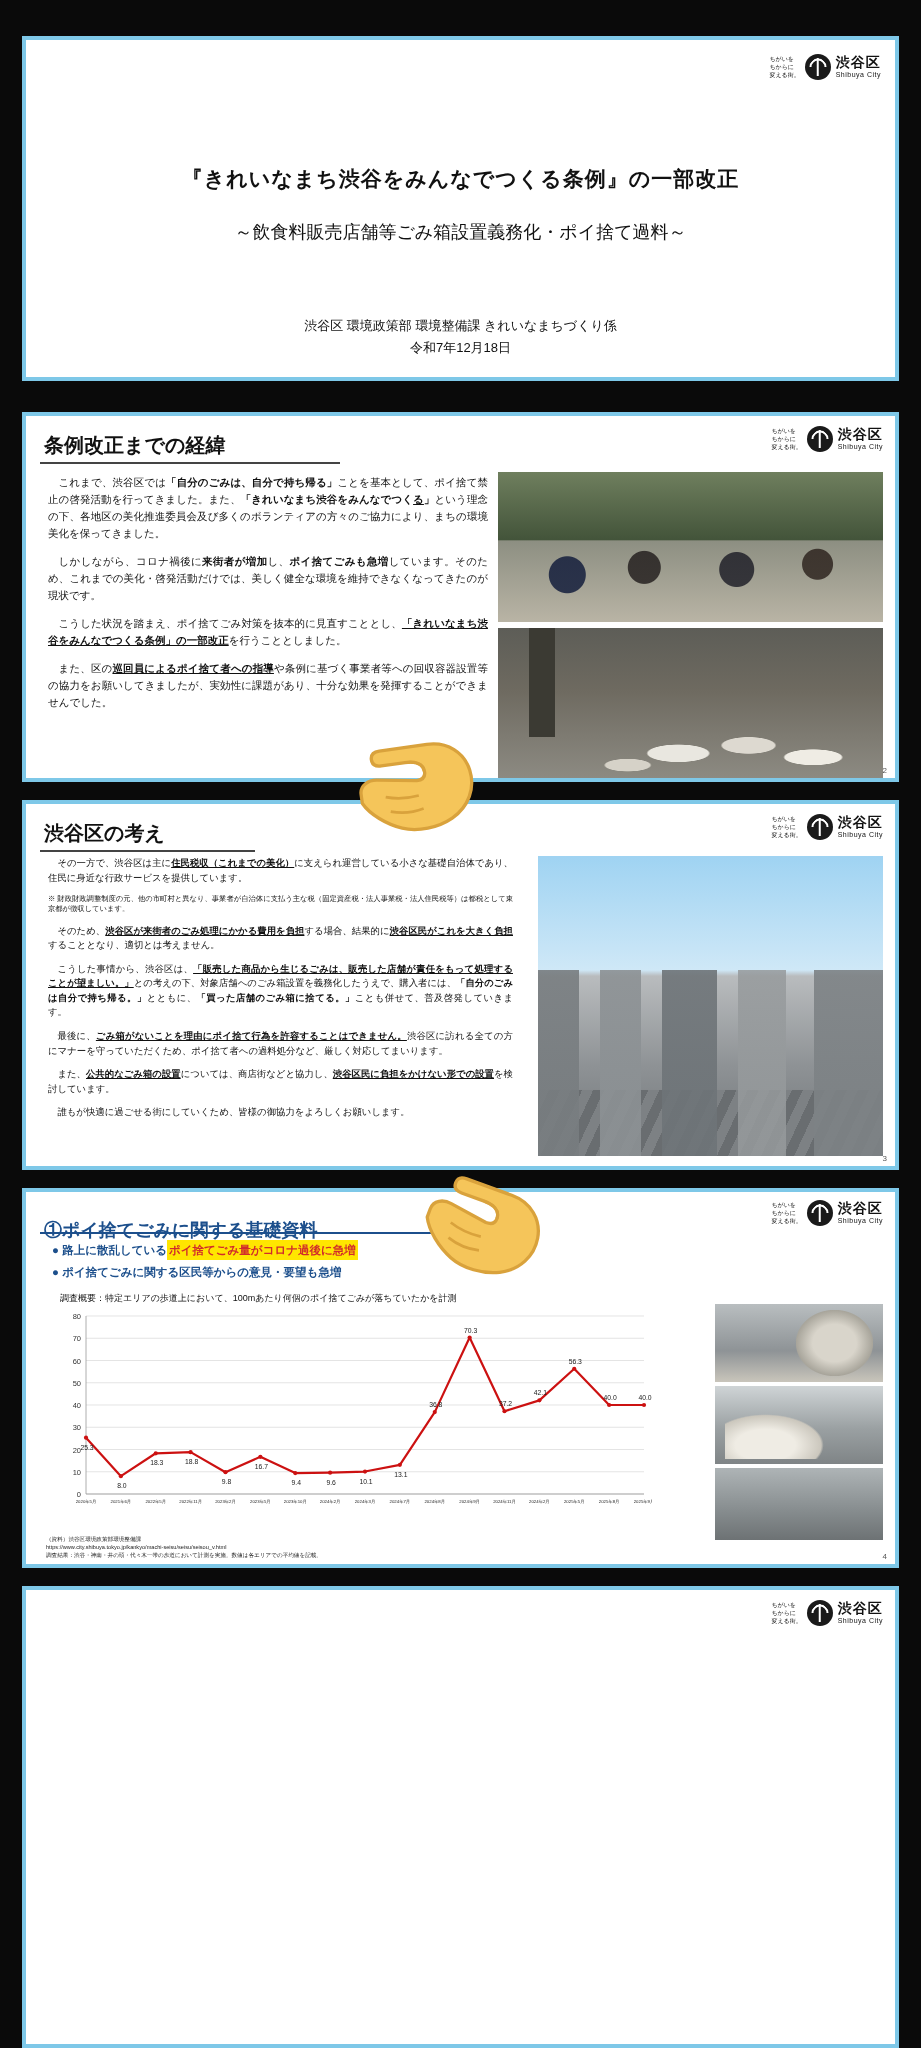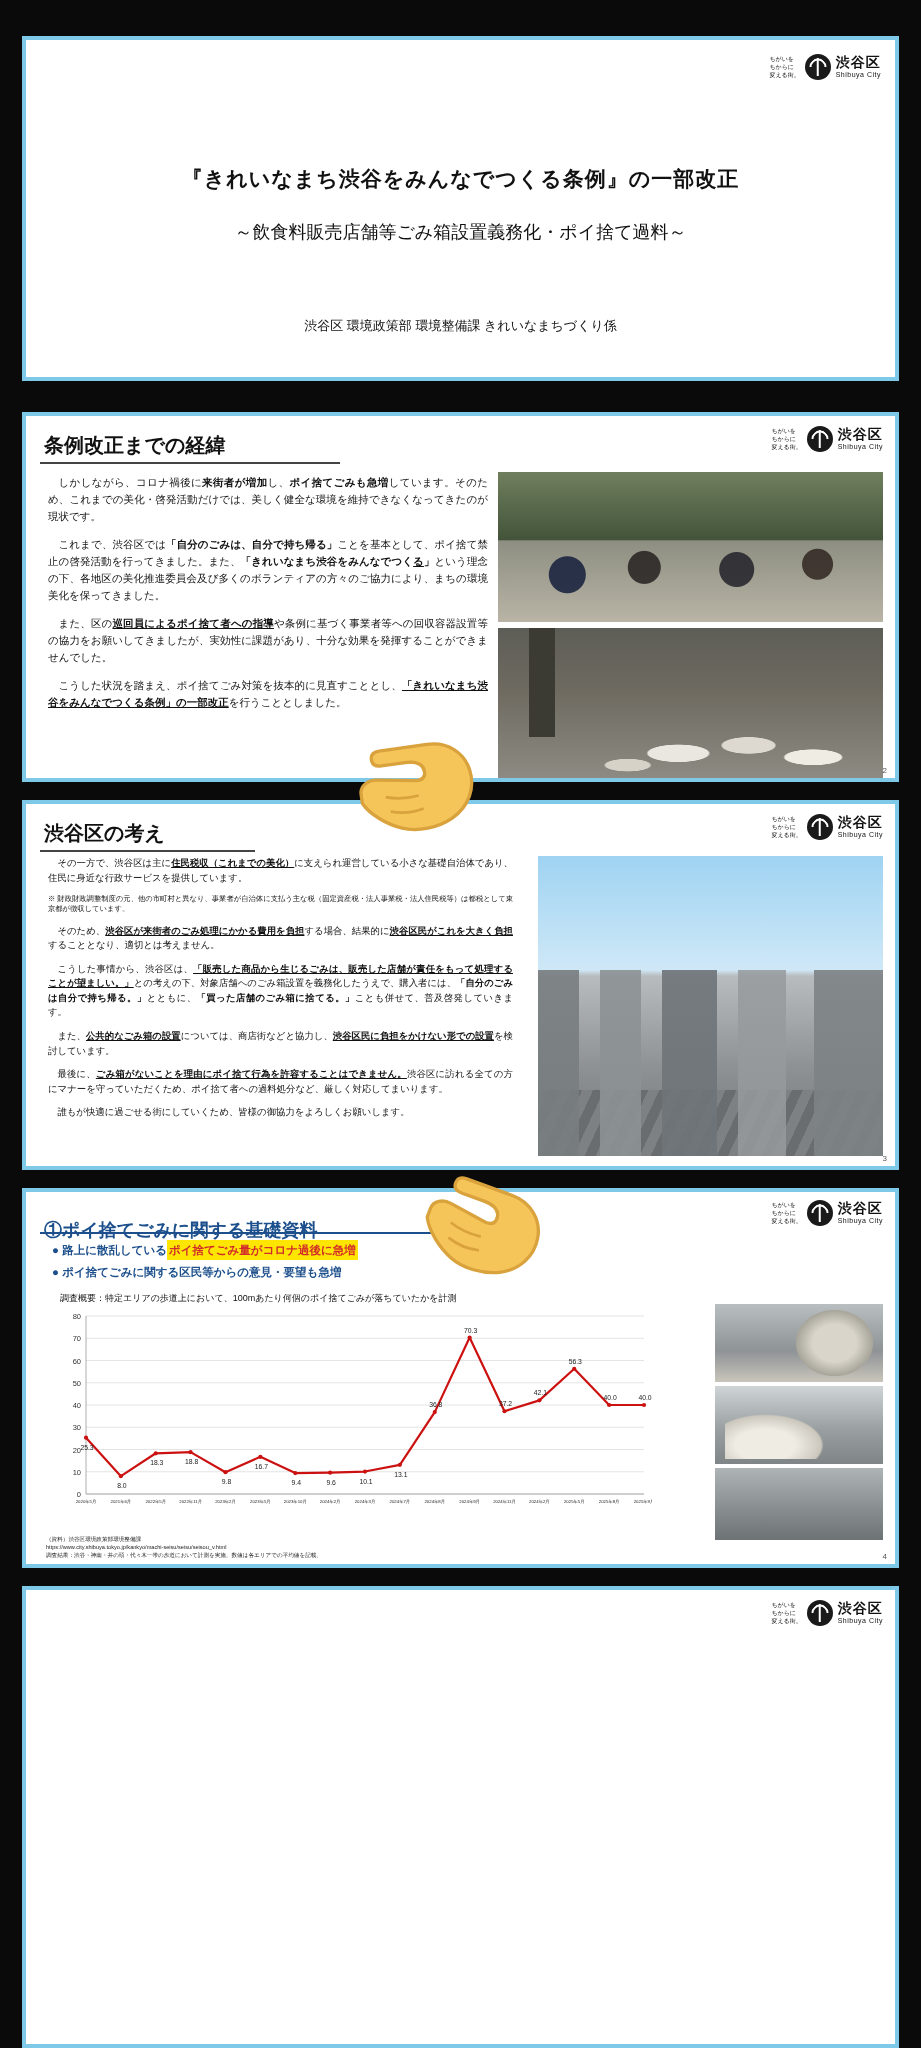--- a/index.html
+++ b/index.html
@@ -229,48 +229,49 @@
       <div class="mark"></div>
       <div class="names">
         <div class="jp">渋谷区</div>
         <div class="en">Shibuya City</div>
       </div>
     </div>
     <div class="title-main">『きれいなまち渋谷をみんなでつくる条例』の一部改正</div>
     <div class="title-sub">～飲食料販売店舗等ごみ箱設置義務化・ポイ捨て過料～</div>
     <div class="title-org">
       <div>渋谷区 環境政策部 環境整備課 きれいなまちづくり係</div>
+      <div>令和7年12月18日</div>
     </div>
   </div>
 
   <div class="slide" id="slide2">
     <div class="logo">
       <div class="tagline">ちがいを
 ちからに
 変える街。</div>
       <div class="mark"></div>
       <div class="names">
         <div class="jp">渋谷区</div>
         <div class="en">Shibuya City</div>
       </div>
     </div>
     <div class="s-head">条例改正までの経緯</div>
     <div class="s-underline"></div>
     <div class="body-col">
       <p>
+        これまで、渋谷区では<b>「自分のごみは、自分で持ち帰る」</b>ことを基本として、ポイ捨て禁止の啓発活動を行ってきました。また、<b>「きれいなまち渋谷をみんなでつく<span class="u">る</span>」</b>という理念の下、各地区の美化推進委員会及び多くのボランティアの方々のご協力により、まちの環境美化を保ってきました。
+      </p>
+      <p>
         しかしながら、コロナ禍後に<b>来街者が増加</b>し、<b>ポイ捨てごみも急増</b>しています。そのため、これまでの美化・啓発活動だけでは、美しく健全な環境を維持できなくなってきたのが現状です。
       </p>
       <p>
-        これまで、渋谷区では<b>「自分のごみは、自分で持ち帰る」</b>ことを基本として、ポイ捨て禁止の啓発活動を行ってきました。また、<b>「きれいなまち渋谷をみんなでつく<span class="u">る</span>」</b>という理念の下、各地区の美化推進委員会及び多くのボランティアの方々のご協力により、まちの環境美化を保ってきました。
+        こうした状況を踏まえ、ポイ捨てごみ対策を抜本的に見直すこととし、<span class="u">「きれいなまち渋谷をみんなでつくる条例」の一部改正</span>を行うこととしました。
       </p>
       <p>
         また、区の<span class="u">巡回員によるポイ捨て者への指導</span>や条例に基づく事業者等への回収容器設置等の協力をお願いしてきましたが、実効性に課題があり、十分な効果を発揮することができませんでした。
-      </p>
-      <p>
-        こうした状況を踏まえ、ポイ捨てごみ対策を抜本的に見直すこととし、<span class="u">「きれいなまち渋谷をみんなでつくる条例」の一部改正</span>を行うこととしました。
       </p>
     </div>
     <div class="ph p2a"></div>
     <div class="ph p2b"></div>
     <div class="pagenum">2</div>
   </div>
 
   <div class="slide" id="slide3">
     <div class="logo">
       <div class="tagline">ちがいを
@@ -282,22 +283,22 @@
         <div class="en">Shibuya City</div>
       </div>
     </div>
     <div class="s-head">渋谷区の考え</div>
     <div class="s-underline"></div>
     <div class="body-col">
       <p>その一方で、渋谷区は主に<span class="u">住民税収（これまでの美化）</span>に支えられ運営している小さな基礎自治体であり、住民に身近な行政サービスを提供しています。</p>
       <p class="fine" style="text-indent:0">※ 財政財政調整制度の元、他の市町村と異なり、事業者が自治体に支払う主な税（固定資産税・法人事業税・法人住民税等）は都税として東京都が徴収しています。</p>
       <p>そのため、<span class="u">渋谷区が来街者のごみ処理にかかる費用を負担</span>する場合、結果的に<span class="u">渋谷区民がこれを大きく負担</span>することとなり、適切とは考えません。</p>
       <p>こうした事情から、渋谷区は、<span class="u">「販売した商品から生じるごみは、販売した店舗が責任をもって処理することが望ましい。」</span>との考えの下、対象店舗へのごみ箱設置を義務化したうえで、購入者には、<b>「自分のごみは自分で持ち帰る。」</b>とともに、<b>「買った店舗のごみ箱に捨てる。」</b>ことも併せて、普及啓発していきます。</p>
+      <p>最後に、<span class="u">ごみ箱がないことを理由にポイ捨て行為を許容することはできません。</span>渋谷区に訪れる全ての方にマナーを守っていただくため、ポイ捨て者への過料処分など、厳しく対応してまいります。</p>
       <p>また、<span class="u">公共的なごみ箱の設置</span>については、商店街などと協力し、<span class="u">渋谷区民に負担をかけない形での設置</span>を検討しています。</p>
-      <p>最後に、<span class="u">ごみ箱がないことを理由にポイ捨て行為を許容することはできません。</span>渋谷区に訪れる全ての方にマナーを守っていただくため、ポイ捨て者への過料処分など、厳しく対応してまいります。</p>
       <p>誰もが快適に過ごせる街にしていくため、皆様の御協力をよろしくお願いします。</p>
     </div>
     <div class="ph p3"></div>
     <div class="pagenum">3</div>
   </div>
 
   <div class="slide" id="slide4">
     <div class="logo">
       <div class="tagline">ちがいを
 ちからに

